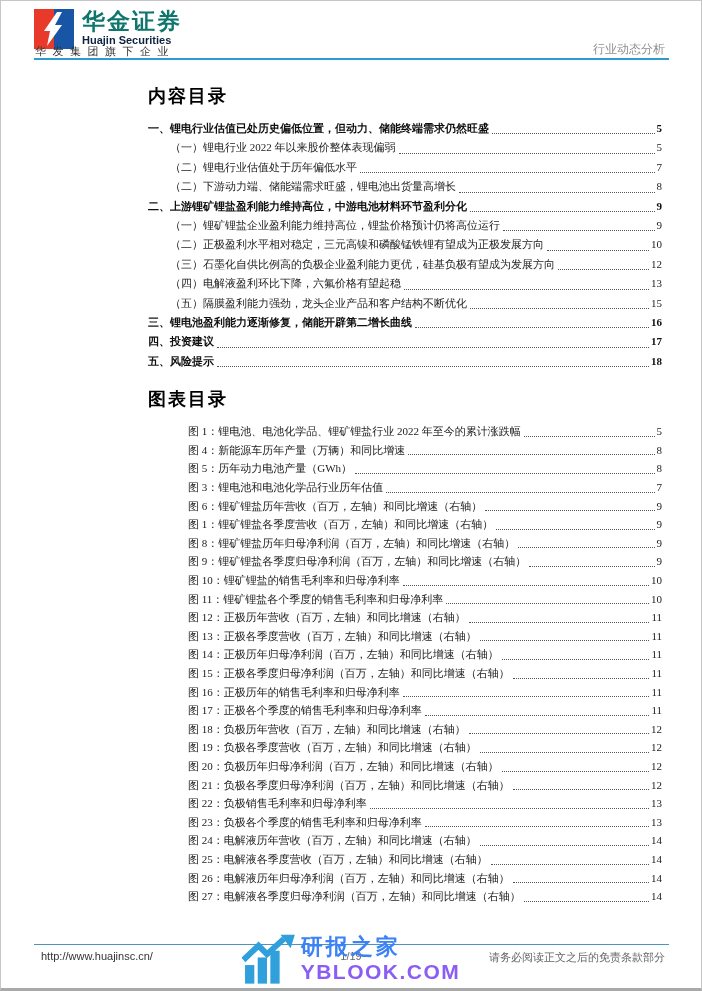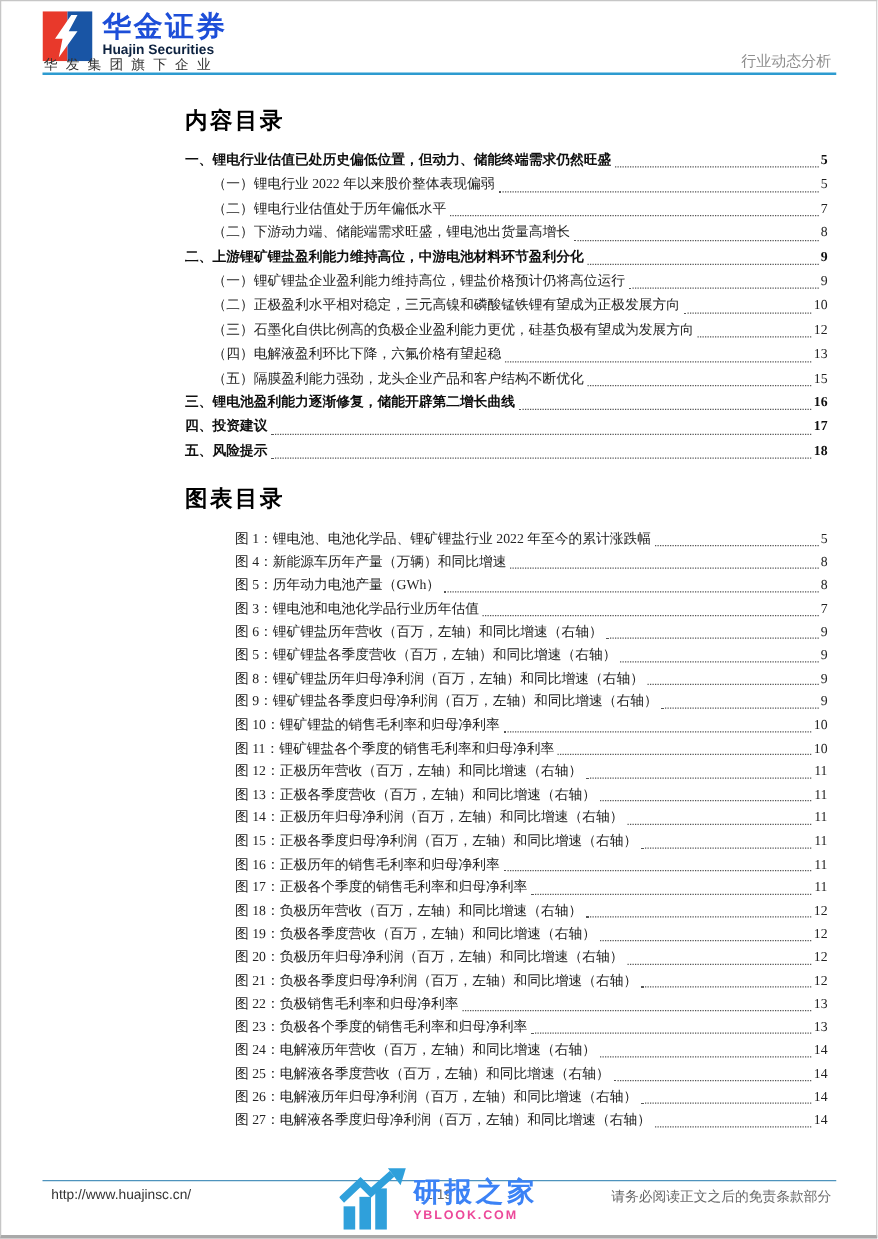--- a/index.html
+++ b/index.html
@@ -4,21 +4,21 @@
 <style>
   html,body{margin:0;padding:0;background:#ffffff;}
   body{width:702px;height:991px;font-family:"Liberation Sans","DejaVu Sans",sans-serif;}
   .page{position:relative;width:702px;height:991px;box-sizing:border-box;
         background:#fff;border:1px solid #c6c6c6;border-bottom:3px solid #a9a9a9;overflow:hidden;}
 
   
   .logo{position:absolute;top:8px;left:33px;display:flex;align-items:flex-start;}
   .logo-mark{width:40px;height:40px;flex:none;}
   .logo-text{margin-left:8px;}
-  .brand-cn{font-size:23px;font-weight:bold;color:#1d4ed8;letter-spacing:2px;line-height:1.05;}
+  .brand-cn{font-size:23px;font-weight:bold;color:#0f766e;letter-spacing:2px;line-height:1.05;}
   .brand-en{font-size:11px;font-weight:bold;color:#0d2240;margin-top:1px;}
   .brand-sub{position:absolute;top:43px;left:34px;font-size:11px;color:#333;letter-spacing:6.5px;}
   .header-line{position:absolute;top:57px;left:33px;width:635px;height:2px;background:#2d9bd0;}
   .report-type{position:absolute;top:40px;right:36px;font-size:12px;color:#8f8f8f;}
 
   
   .content{position:absolute;top:84px;left:147px;width:514px;}
   .dir-title{font-size:18px;font-weight:bold;color:#000;letter-spacing:2px;margin:0 0 12px 0;line-height:22px;}
   .figs-title{margin-top:17px;}
   .row{display:flex;align-items:flex-end;font-size:11px;line-height:19.4px;color:#222;font-family:Liberation Serif, serif;}
@@ -34,21 +34,21 @@
   .footer-url{position:absolute;top:949px;left:40px;font-size:11px;color:#333;}
   .footer-page{position:absolute;top:949px;left:0;width:100%;text-align:center;font-size:11px;color:#666;z-index:1;}
   .footer-disclaimer{position:absolute;top:949px;right:36px;font-size:11px;color:#666;}
 
   
   .watermark{position:absolute;bottom:2px;left:50%;transform:translateX(-50%);
              display:flex;align-items:center;z-index:5;}
   .wm-icon{width:54px;height:52px;flex:none;}
   .wm-text{margin-left:5px;}
   .wm-cn{font-size:22px;font-weight:bold;color:#3b82f6;letter-spacing:3px;line-height:1;}
-  .wm-en{font-size:10px;font-weight:bold;color:#ec4899;letter-spacing:1.5px;margin-top:2px;}
+  .wm-en{font-size:21px;font-weight:bold;color:#8b5cf6;letter-spacing:1.5px;margin-top:2px;}
 </style>
 </head>
 <body>
 
 <div class="page">
 
   <div class="logo">
     <div class="logo-mark">
       <svg viewBox="0 0 40 40" width="40" height="40">
         <rect x="0" y="0" width="20" height="40" fill="#E8392B"></rect>
@@ -178,21 +178,21 @@
           <span class="pg">7</span>
         </div>
 
         <div class="row">
           <span class="lbl">图 6：锂矿锂盐历年营收（百万，左轴）和同比增速（右轴）</span>
           <span class="dots"></span>
           <span class="pg">9</span>
         </div>
 
         <div class="row">
-          <span class="lbl">图 5：锂矿锂盐各季度营收（百万，左轴）和同比增速（右轴）</span>
+          <span class="lbl">图 1：锂矿锂盐各季度营收（百万，左轴）和同比增速（右轴）</span>
           <span class="dots"></span>
           <span class="pg">9</span>
         </div>
 
         <div class="row">
           <span class="lbl">图 8：锂矿锂盐历年归母净利润（百万，左轴）和同比增速（右轴）</span>
           <span class="dots"></span>
           <span class="pg">9</span>
         </div>
 

